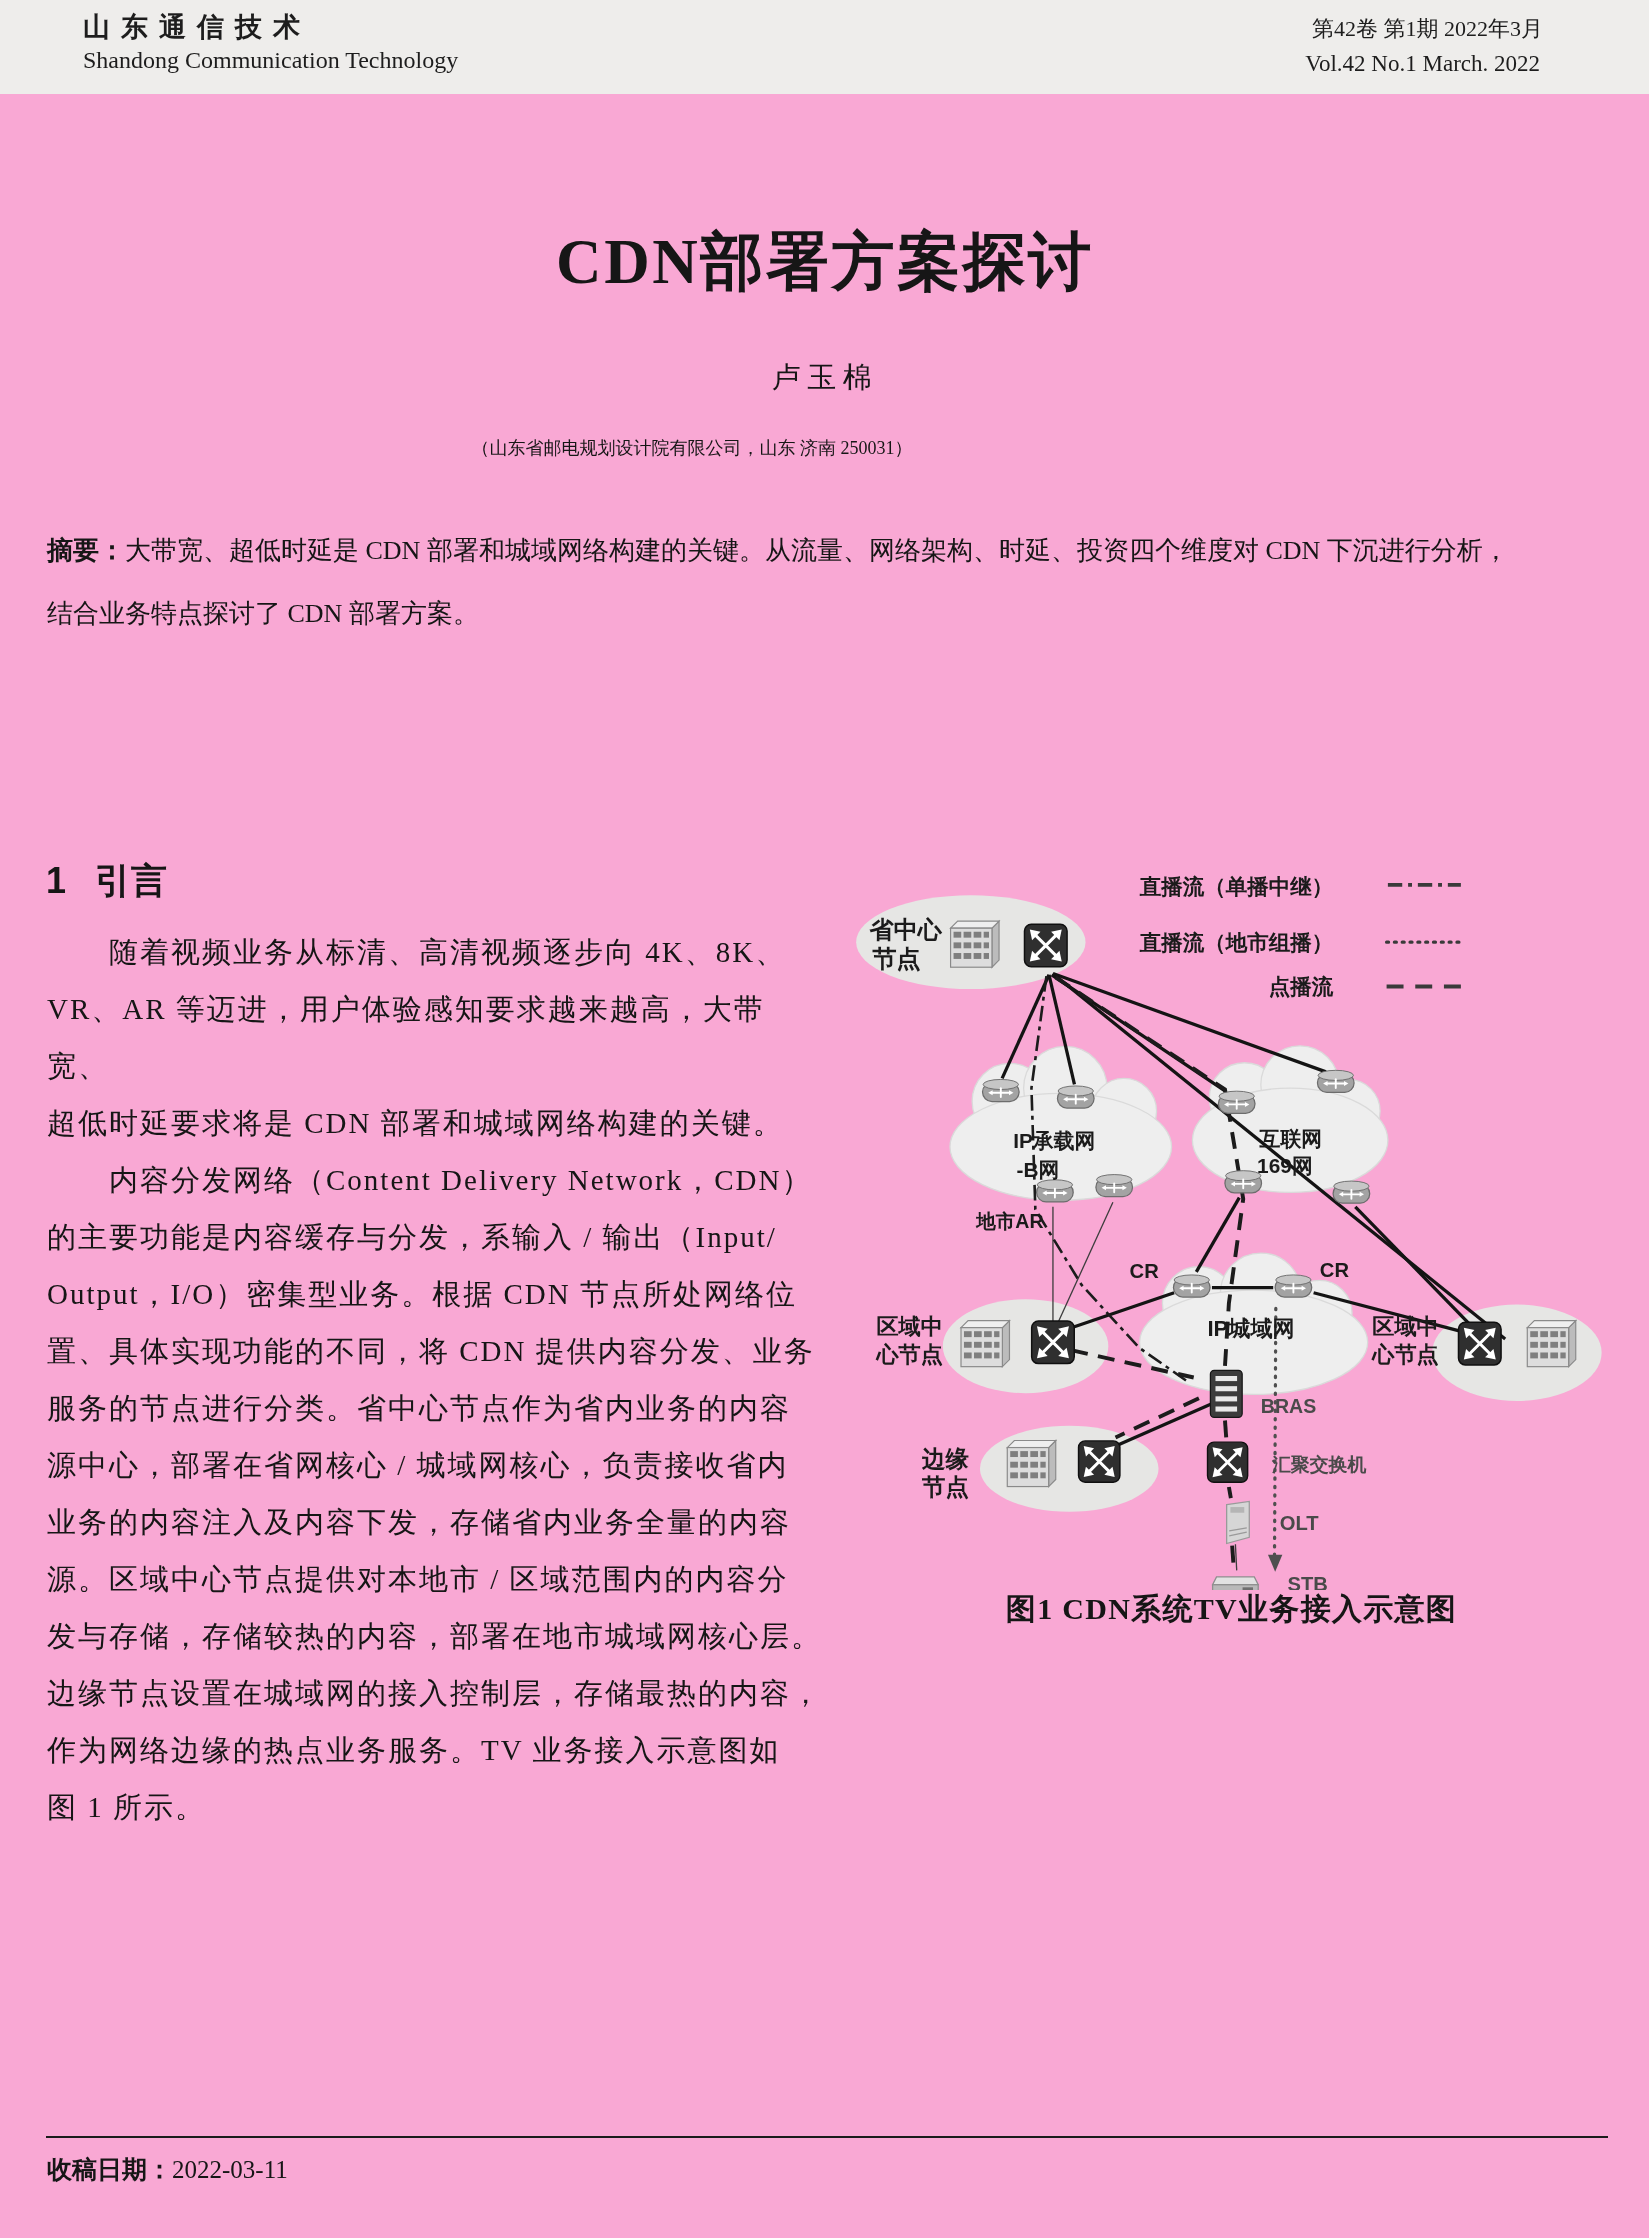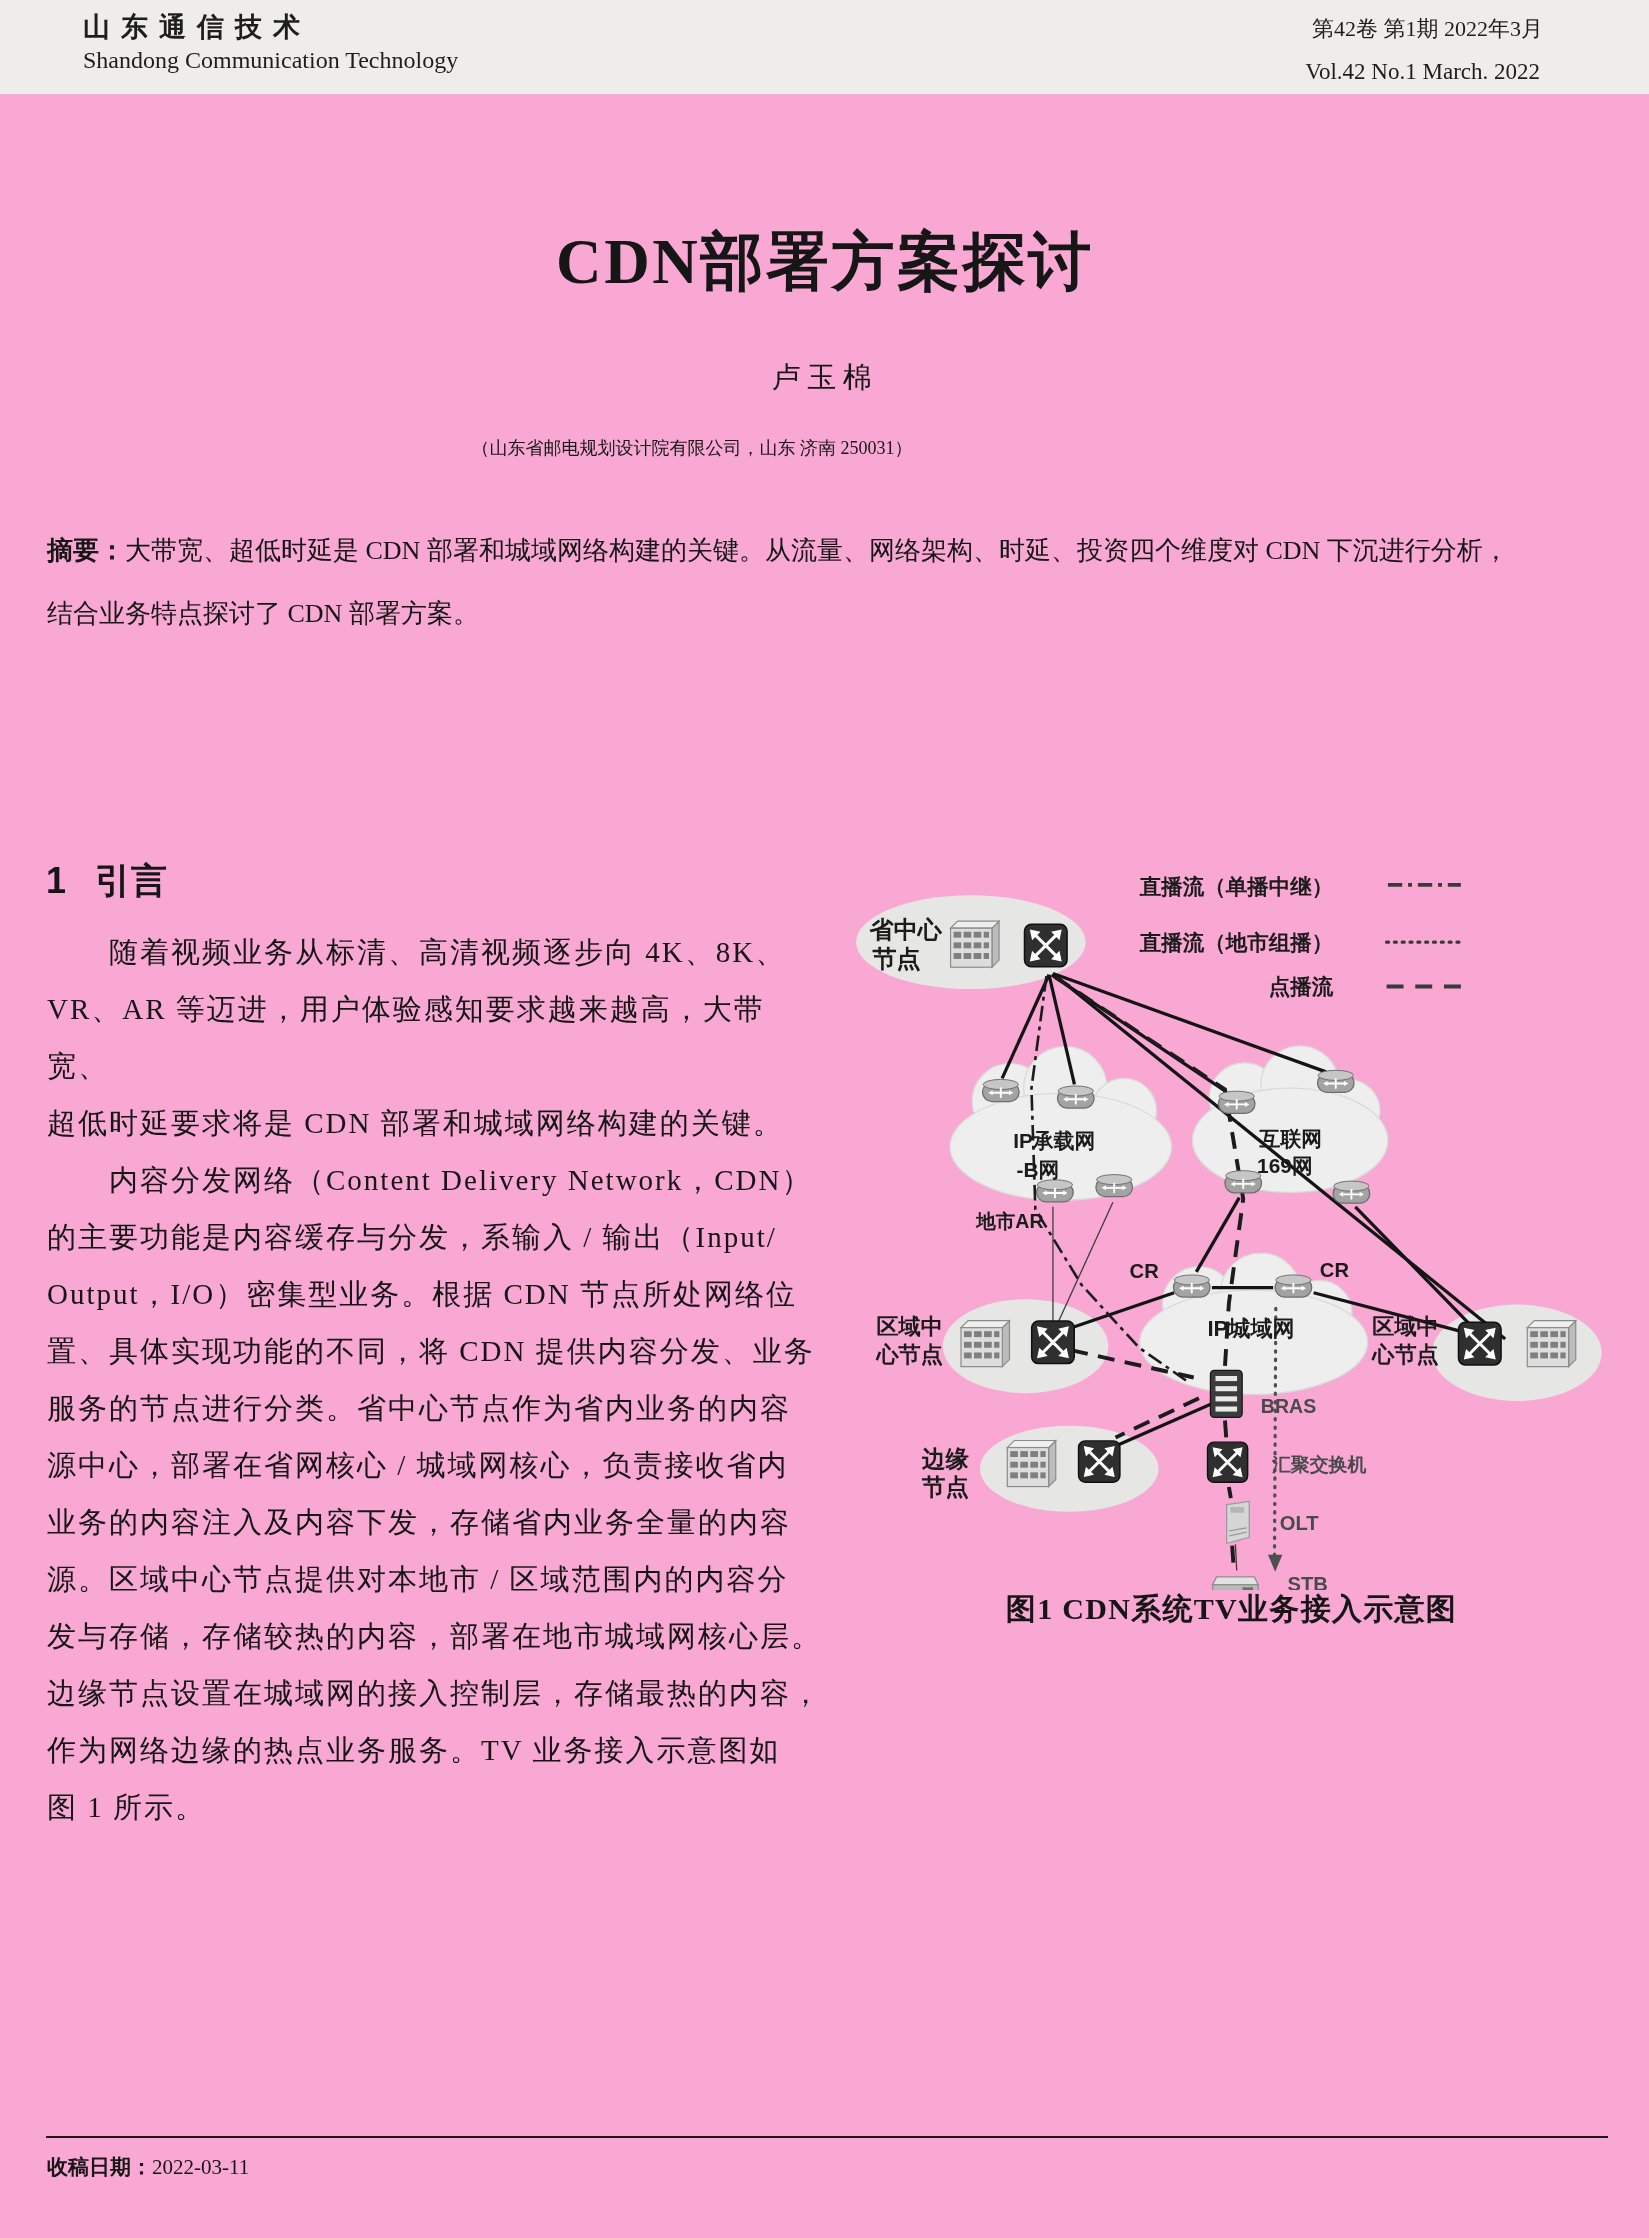--- a/index.html
+++ b/index.html
@@ -6,42 +6,42 @@
   .page{
     position:relative;width:1650px;height:2239px;background:#f9a8d4;
     font-family:"Liberation Serif","DejaVu Serif",serif;color:#161616;overflow:hidden;
   }
   .abs{position:absolute;}
   
   .header-band{left:0;top:0;width:1650px;height:94px;background:#eeedeb;}
   .journal-cn{left:83px;top:9px;font-size:27px;font-weight:600;letter-spacing:11px;color:#1d1d1d;}
   .journal-en{left:83px;top:47px;font-size:24px;color:#1d1d1d;}
   .issue-cn{right:107px;top:14.3px;font-size:22px;text-align:right;color:#1d1d1d;}
-  .issue-en{right:110px;top:59px;font-size:23px;text-align:right;color:#1d1d1d;}
+  .issue-en{right:110px;top:51px;font-size:23px;text-align:right;color:#1d1d1d;}
   
   .title{left:0;top:219px;width:1650px;text-align:center;font-size:63px;font-weight:600;letter-spacing:2.6px;}
   .author{left:0;top:358px;width:1650px;text-align:center;font-size:29px;letter-spacing:6.5px;}
   .affiliation{left:0;top:436px;width:1384px;text-align:center;font-size:18px;}
   
   .abstract{left:47px;top:519px;width:1563px;font-size:26px;line-height:63px;}
   .keywords{left:47px;top:663px;width:1563px;font-size:26px;}
   .lbl{font-family:"Liberation Sans","DejaVu Sans",sans-serif;font-weight:bold;}
   
   .sec-heading{left:46px;top:857px;font-size:36px;font-weight:bold;
     font-family:"Liberation Sans","DejaVu Sans",sans-serif;}
   .sec-num{margin-right:29px;}
   .body-col{left:47px;top:924px;width:775px;font-size:29px;line-height:57px;
     letter-spacing:2px;white-space:pre-line;text-align:left;}
   
   .figure{left:834px;top:847px;width:795px;height:743px;}
   .figure svg{display:block;}
   .fig-caption{left:834px;top:1589px;width:795px;text-align:center;font-size:30px;font-weight:bold;letter-spacing:1.3px;}
   
   .footer-rule{left:46px;top:2136px;width:1562px;height:0;border-top:2.6px solid #1b1b1b;}
-  .received{left:47px;top:2153px;font-size:21px;}
+  .received{left:47px;top:2153px;font-size:25px;}
   .bio{left:47px;top:2203px;width:1576px;font-size:24px;}
   
   .fig-label{font-family:"Liberation Sans","DejaVu Sans",sans-serif;font-weight:bold;fill:#1b1b1b;}
   .fig-dev-label{font-family:"Liberation Sans","DejaVu Sans",sans-serif;font-weight:bold;fill:#4a4a4a;}
 </style>
 </head>
 <body>
 
 <div class="page">
 

